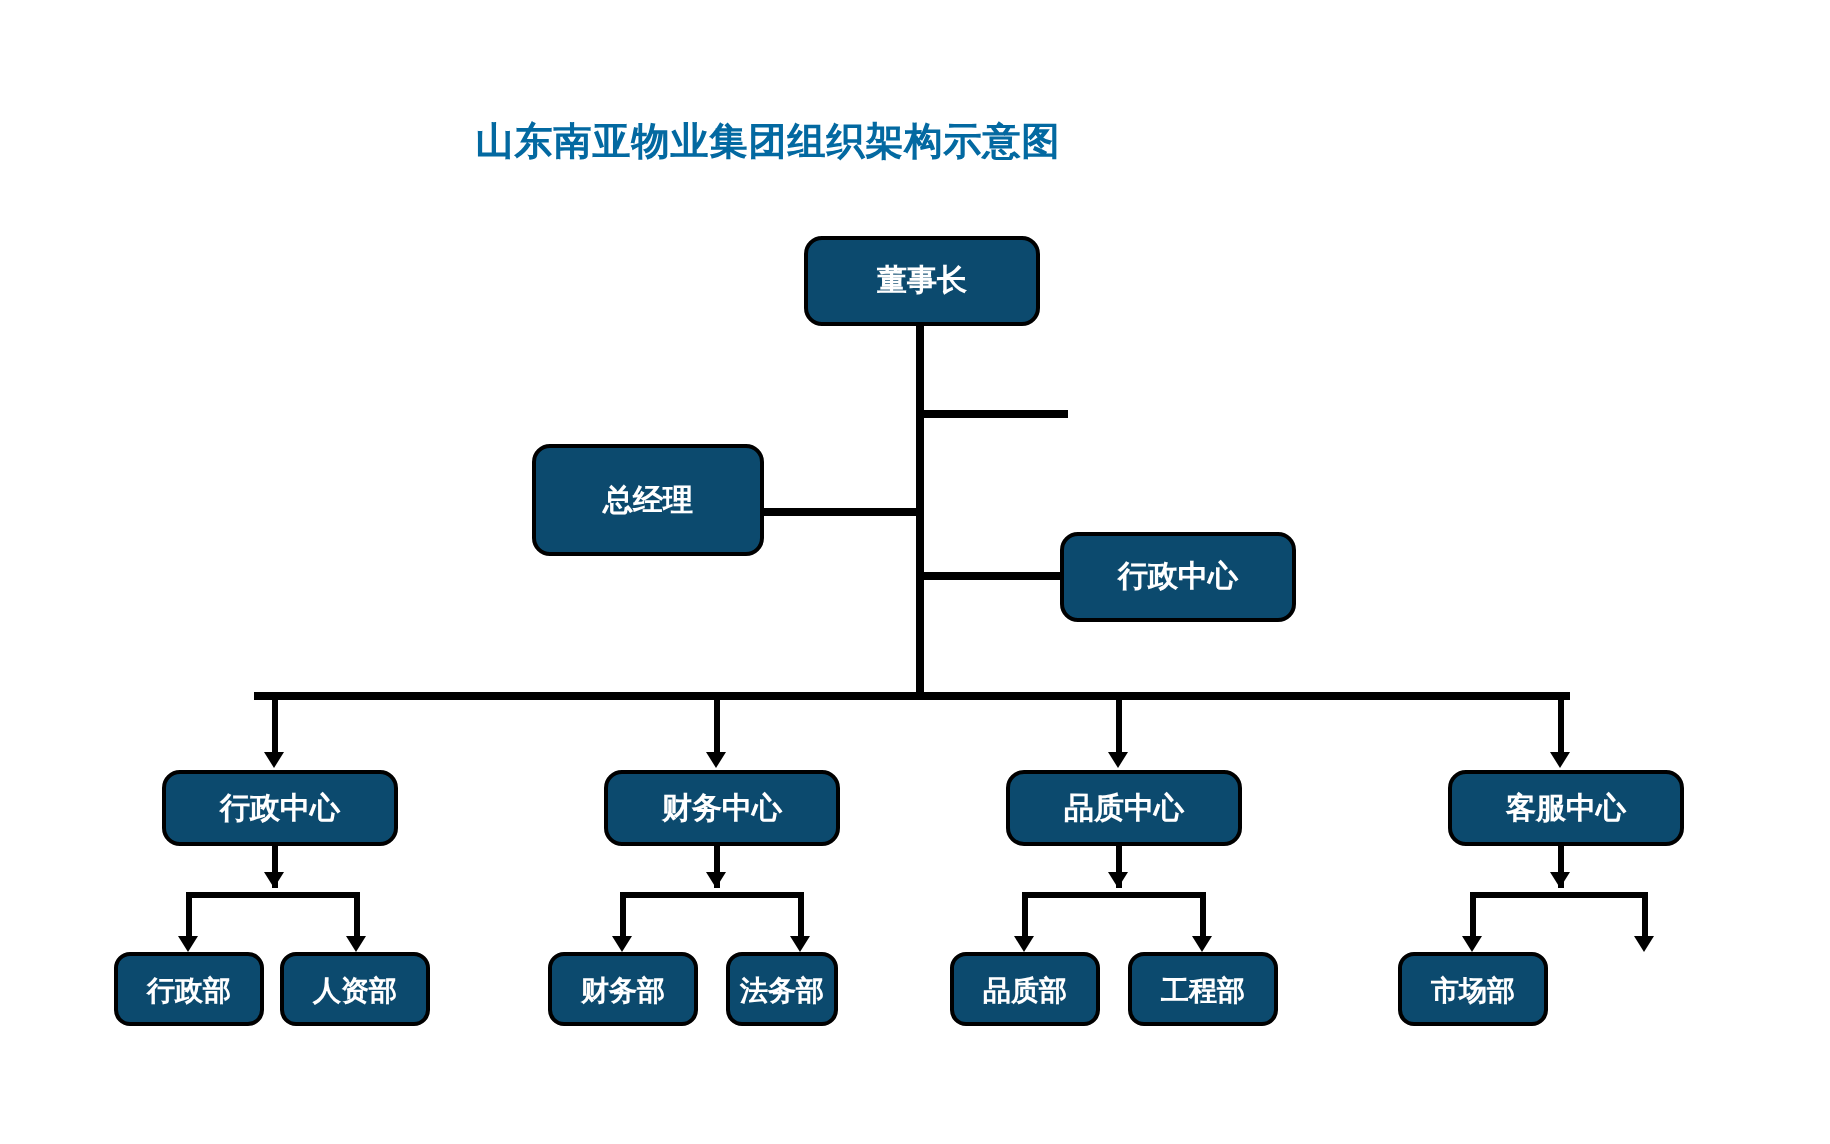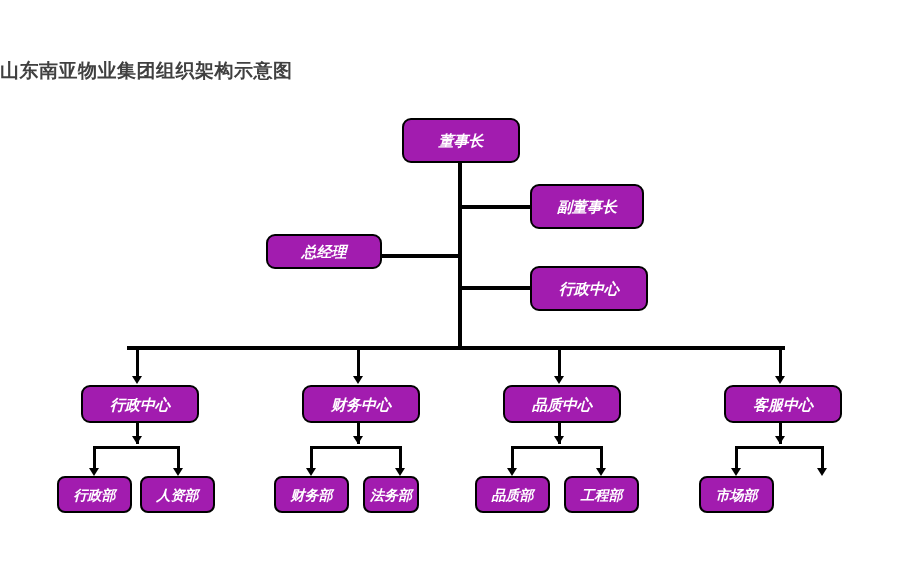--- a/index.html
+++ b/index.html
@@ -13,44 +13,43 @@
     height: 572px;
     background: #ffffff;
     overflow: hidden;
     font-family: "Liberation Sans", "DejaVu Sans", sans-serif;
   }
   #chart-title {
     position: absolute;
     left: 0;
     top: 58px;
     width: 768px;
-    text-align: left;
+    text-align: center;
     font-family: "Liberation Serif", "DejaVu Serif", serif;
     font-weight: bold;
     font-size: 19px;
-    color: #404040;
+    color: #0369a1;
     letter-spacing: 0.5px;
     white-space: nowrap;
   }
   .node {
     position: absolute;
     box-sizing: border-box;
-    background: #a21caf;
+    background: #0c4a6e;
     border: 2px solid #000000;
     border-radius: 9px;
     color: #ffffff;
     font-weight: bold;
     display: flex;
     align-items: center;
     justify-content: center;
     text-align: center;
     line-height: 1;
     z-index: 5;
     font-family: "Liberation Sans", "DejaVu Sans", sans-serif;
-    font-style: italic;
   }
   .node.exec {
     font-size: 15px;
   }
   .node.center {
     font-size: 15px;
   }
   .node.dept {
     font-size: 14px;
     border-radius: 8px;
@@ -126,23 +125,22 @@
   <div class="line" style="left:779px; top:422px; width:3px; height:22px;"></div>
   <div class="arrow" style="left:775px; top:436px;"></div>
   <div class="line" style="left:735px; top:446px; width:89px; height:3px;"></div>
   <div class="line" style="left:735px; top:446px; width:3px; height:24px;"></div>
   <div class="arrow" style="left:731px; top:468px;"></div>
   <div class="line" style="left:821px; top:446px; width:3px; height:24px;"></div>
   <div class="arrow" style="left:817px; top:468px;"></div>
 
   <div class="node exec" style="left:402px; top:118px; width:118px; height:45px;">董事长</div>
 
-  <div class="node exec" style="left:530px; top:184px; width:114px; height:45px;">副董事长</div>
 
-  <div class="node exec" style="left:266px; top:234px; width:116px; height:35px;">总经理</div>
+  <div class="node exec" style="left:266px; top:222px; width:116px; height:56px;">总经理</div>
 
   <div class="node exec" style="left:530px; top:266px; width:118px; height:45px;">行政中心</div>
 
   <div class="node center" style="left:81px; top:385px; width:118px; height:38px;">行政中心</div>
 
   <div class="node center" style="left:302px; top:385px; width:118px; height:38px;">财务中心</div>
 
   <div class="node center" style="left:724px; top:385px; width:118px; height:38px;">客服中心</div>
 
   <div class="node center" style="left:503px; top:385px; width:118px; height:38px;">品质中心</div>

